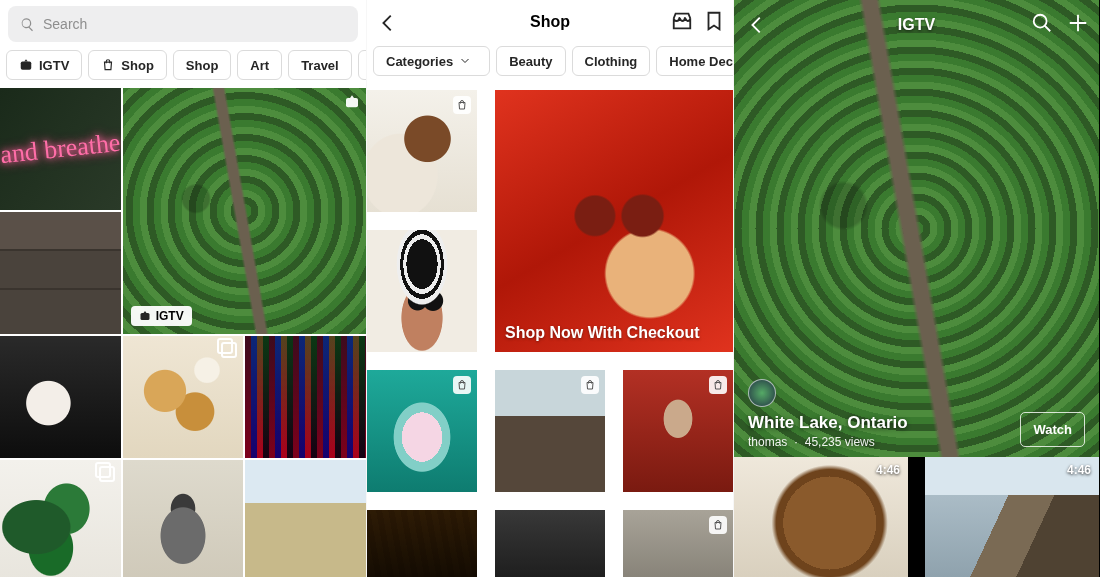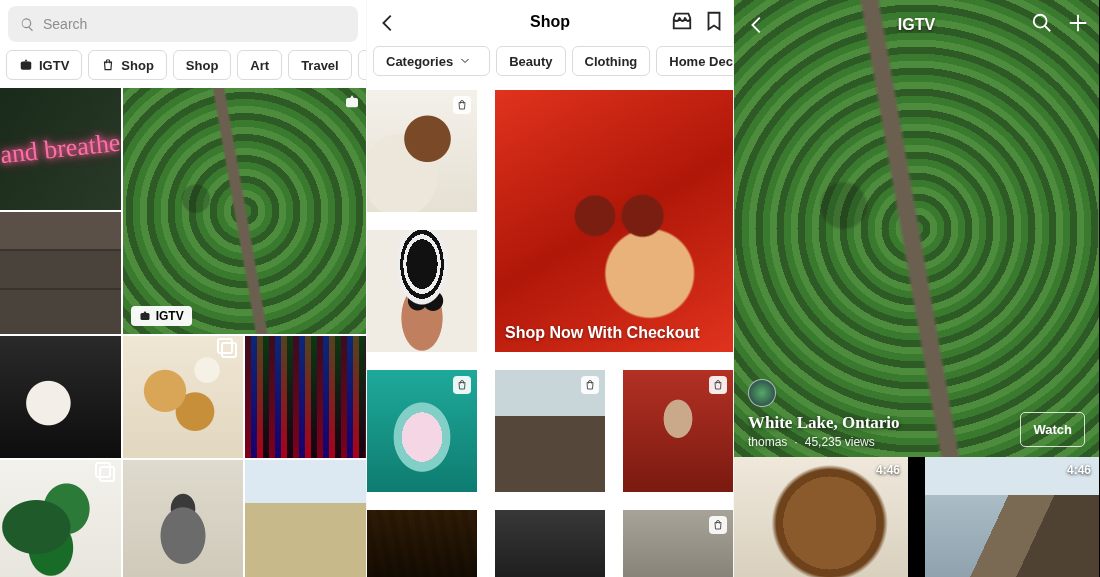--- a/index.html
+++ b/index.html
@@ -39,21 +39,21 @@
   .hero-text { position:absolute; left:10px; bottom:10px; color:#fff; font-size:16px; font-weight:600; text-shadow:0 1px 3px rgba(0,0,0,.4); }
 
   
   .igtv-header { position:absolute; top:0; left:0; right:0; height:50px; display:flex; align-items:center; justify-content:center; z-index:10; }
   .igtv-header .back { position:absolute; left:12px; top:14px; }
   .igtv-header .right-icons { position:absolute; right:10px; top:12px; display:flex; gap:14px; }
   .igtv-title { color:#fff; font-size:16px; font-weight:700; text-shadow:0 1px 3px rgba(0,0,0,.6); }
   .igtv-hero { position:absolute; inset:0 0 120px 0; }
   .igtv-info { position:absolute; left:14px; bottom:128px; right:14px; color:#fff; text-shadow:0 1px 4px rgba(0,0,0,.7); }
   .igtv-info .avatar { width:28px; height:28px; border-radius:50%; background:radial-gradient(#5a6,#234); border:1px solid rgba(255,255,255,.6); margin-bottom:6px; }
-  .igtv-info .loc { font-size:17px; font-weight:600;font-family:Liberation Serif, serif; }
+  .igtv-info .loc { font-size:17px; font-weight:600; }
   .igtv-info .meta { font-size:12px; opacity:.92; margin-top:2px; }
   .watch-btn { position:absolute; right:14px; bottom:130px; padding:9px 12px; border:1px solid rgba(255,255,255,.8); border-radius:5px; color:#fff; font-size:13px; font-weight:600; }
   .bottom-strip { position:absolute; left:0; right:0; bottom:0; height:120px; display:flex; gap:17px; }
   .strip-tile { position:relative; flex:1; height:120px; }
   .duration { position:absolute; top:6px; right:8px; color:#fff; font-size:12px; font-weight:600; text-shadow:0 1px 3px rgba(0,0,0,.8); }
 
   
   .ico { width:22px; height:22px; stroke:#262626; stroke-width:2; fill:none; }
   .ico-white { stroke:#fff; }
   .bg-forest-road { background:

